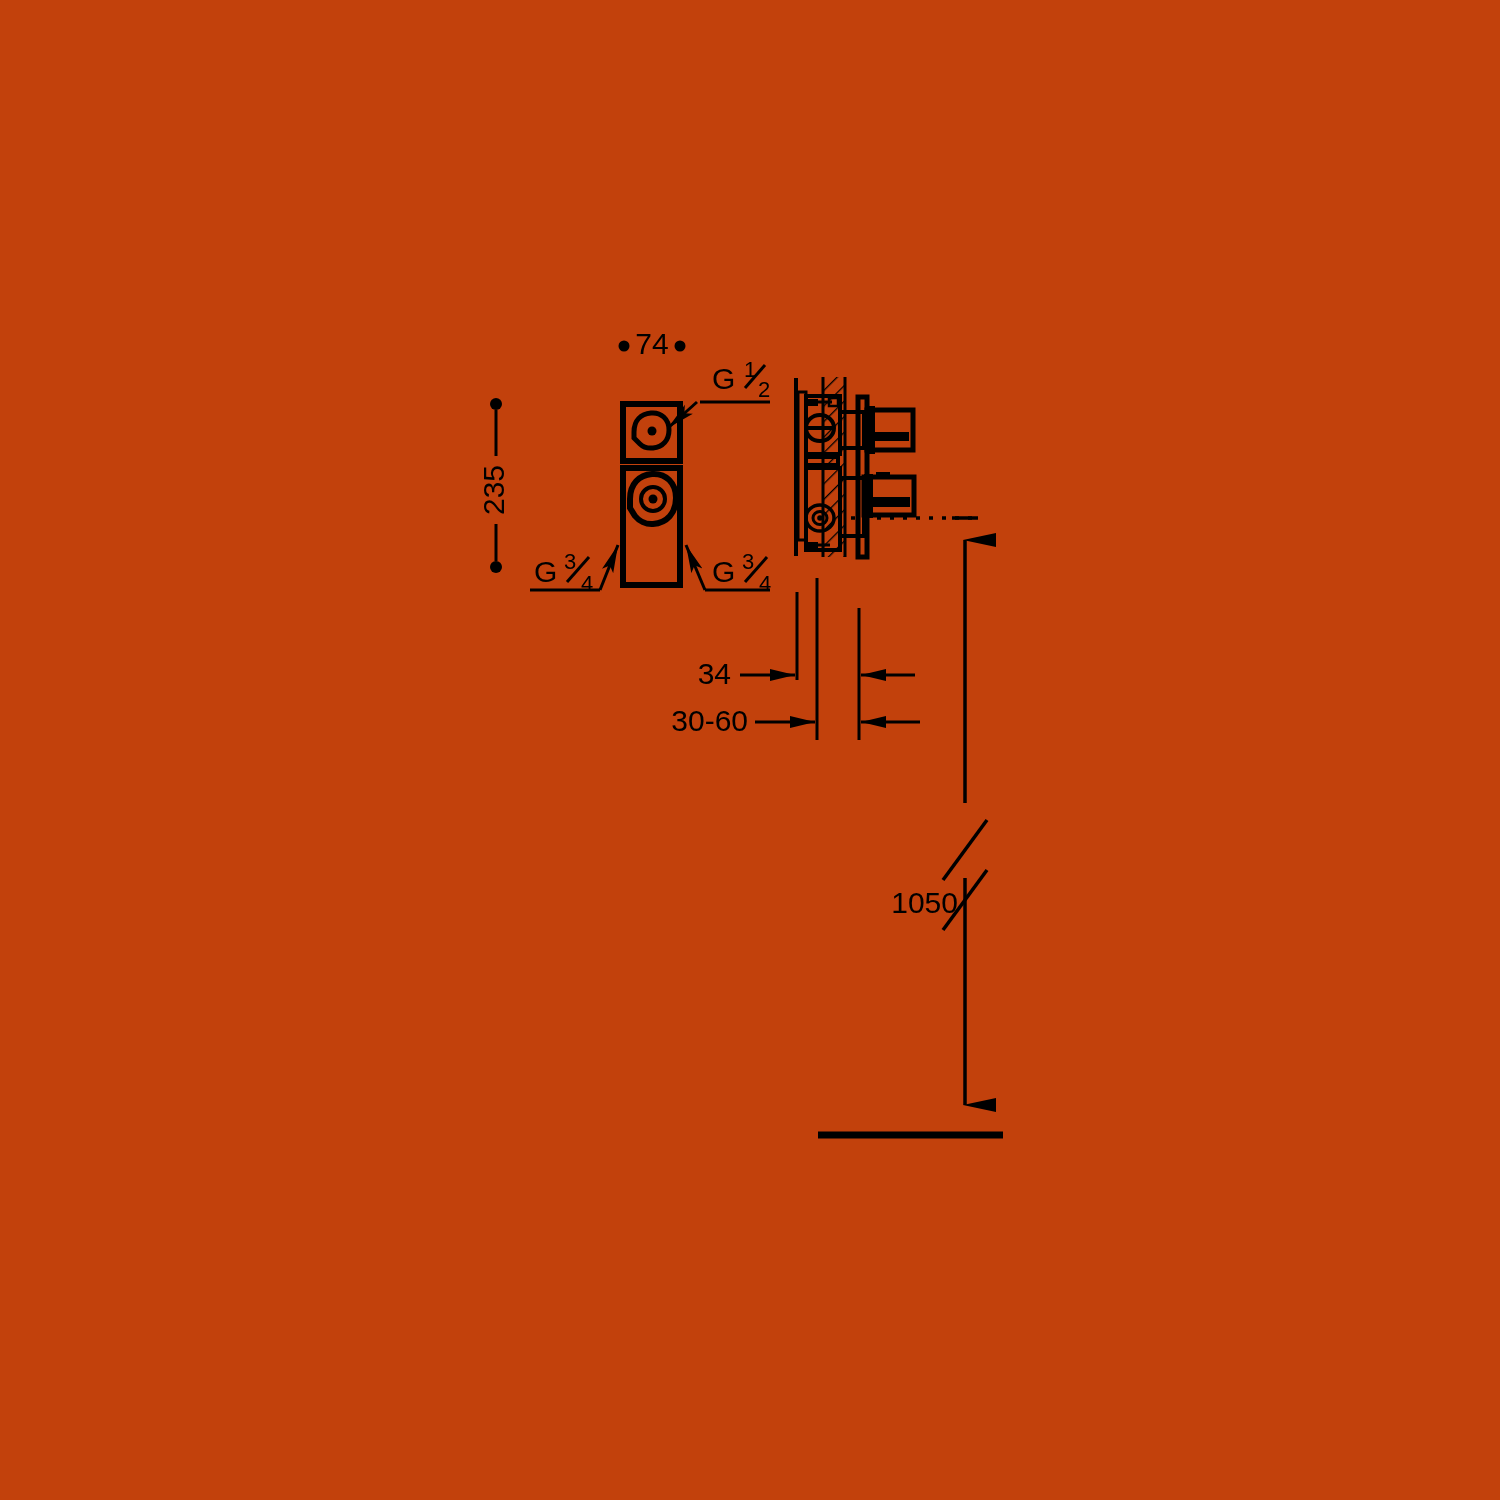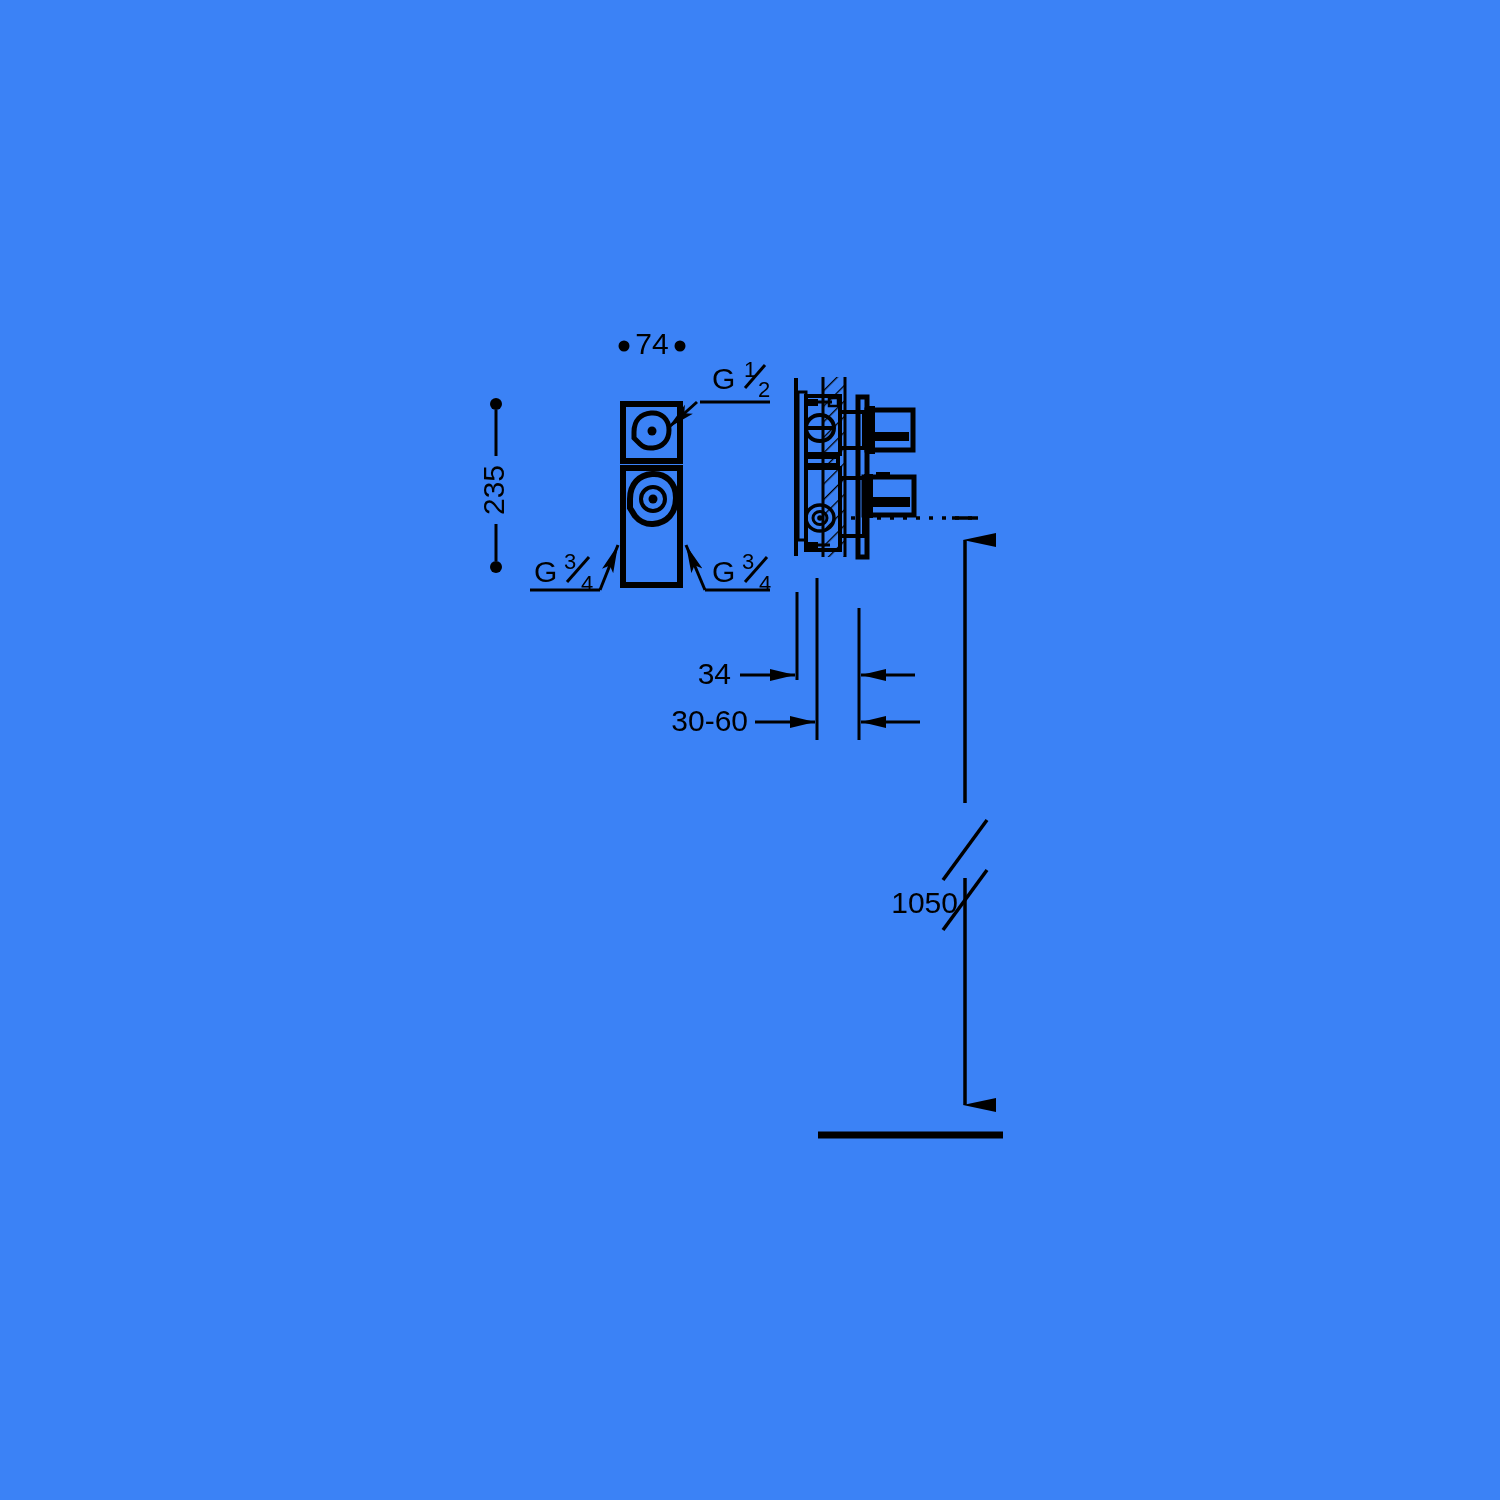--- a/index.html
+++ b/index.html
@@ -11,21 +11,21 @@
   body {
     width: 1500px;
     height: 1500px;
     font-family: "Liberation Sans", sans-serif;
     overflow: hidden;
   }
   #drawing-root {
     position: relative;
     width: 1500px;
     height: 1500px;
-    background: #3b82f6;
+    background: #c2410c;
   }
   svg#cad {
     display: block;
     width: 1500px;
     height: 1500px;
   }
   text {
     font-family: "Liberation Sans", sans-serif;
     fill: #000000;
     dominant-baseline: middle;

